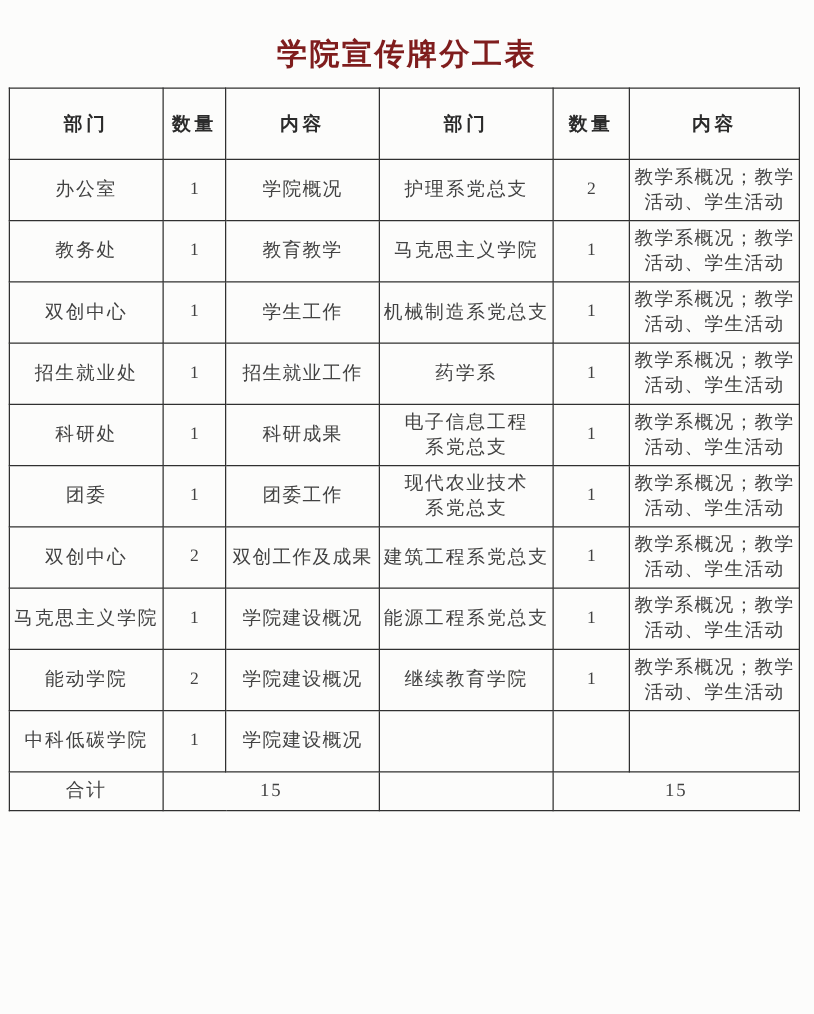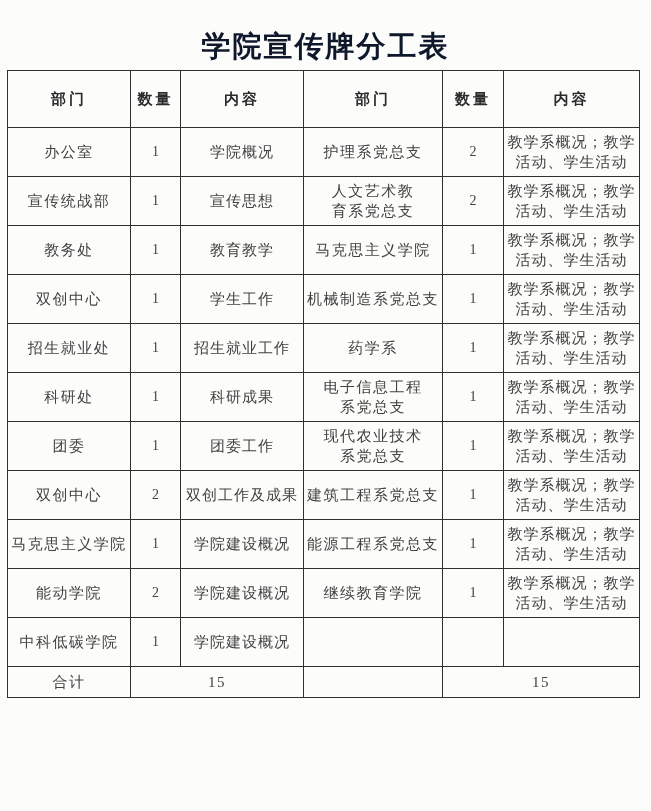--- a/index.html
+++ b/index.html
@@ -15,24 +15,24 @@
     color: #3b3b3b;
     overflow: hidden;
   }
   .doc-title {
     position: absolute;
     top: 27px;
     left: 0;
     width: 100%;
     margin: 0;
     text-align: center;
-    font-size: 29px;
+    font-size: 24px;
     font-weight: bold;
     letter-spacing: 2px;
-    color: #0f172a;
+    color: #7f1d1d;
   }
   table.assignment {
     position: absolute;
     left: 7px;
     top: 70px;
     width: 632px;
     border-collapse: collapse;
     table-layout: fixed;
   }
   .assignment th,
@@ -104,30 +104,20 @@
       <tr>
         <td class="dept-cell">办公室</td>
         <td class="qty-cell">1</td>
         <td class="content-cell">学院概况</td>
         <td class="dept-cell">护理系党总支</td>
         <td class="qty-cell">2</td>
         <td class="content-cell">教学系概况；教学
 活动、学生活动</td>
       </tr>
       <tr>
-        <td class="dept-cell">宣传统战部</td>
-        <td class="qty-cell">1</td>
-        <td class="content-cell">宣传思想</td>
-        <td class="dept-cell">人文艺术教
-育系党总支</td>
-        <td class="qty-cell">2</td>
-        <td class="content-cell">教学系概况；教学
-活动、学生活动</td>
-      </tr>
-      <tr>
         <td class="dept-cell">教务处</td>
         <td class="qty-cell">1</td>
         <td class="content-cell">教育教学</td>
         <td class="dept-cell">马克思主义学院</td>
         <td class="qty-cell">1</td>
         <td class="content-cell">教学系概况；教学
 活动、学生活动</td>
       </tr>
       <tr>
         <td class="dept-cell">双创中心</td>

